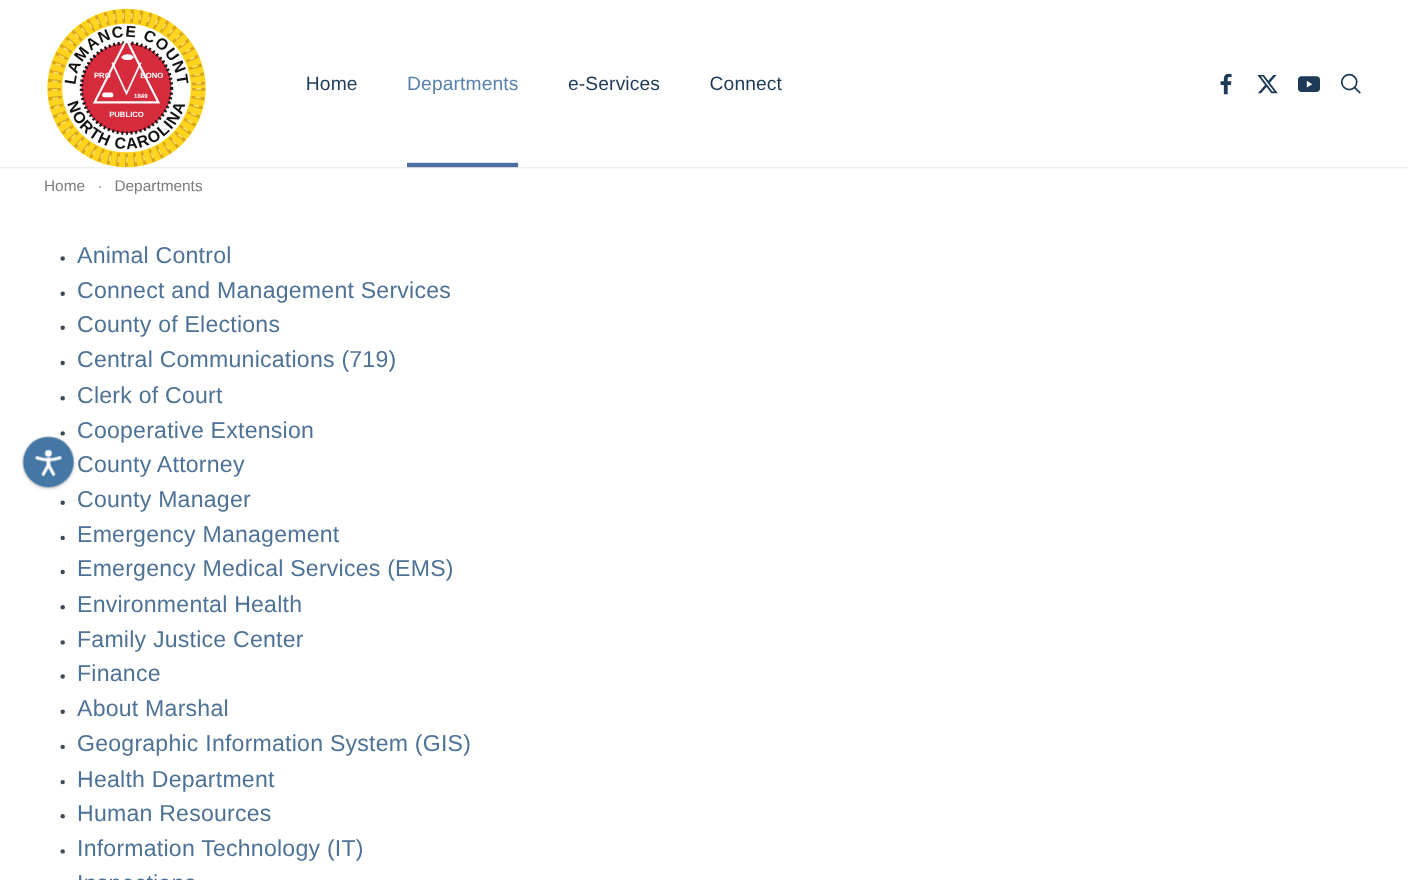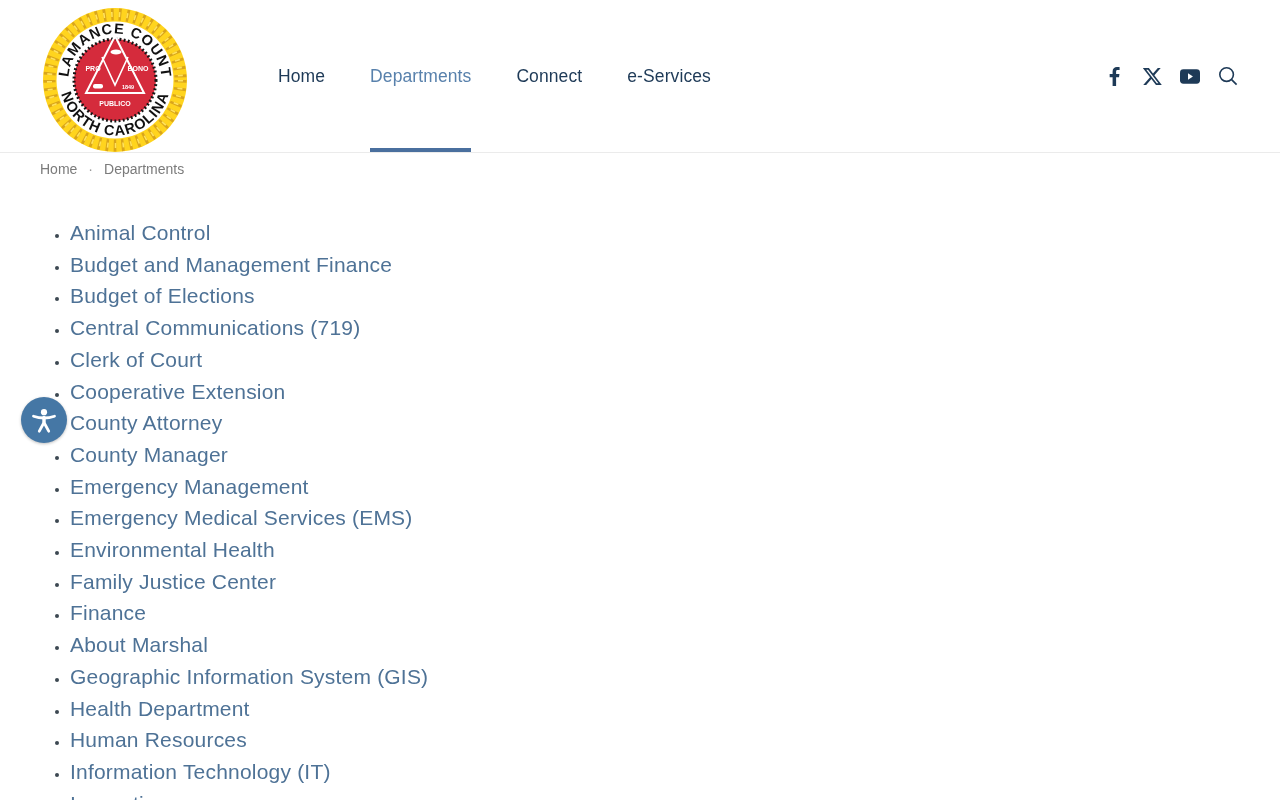--- a/index.html
+++ b/index.html
@@ -81,22 +81,22 @@
       <text x="53" y="66" text-anchor="middle" font-family="'Liberation Sans',sans-serif" font-size="7" font-weight="bold" fill="#fff">PRO</text>
       <text x="98" y="66" text-anchor="middle" font-family="'Liberation Sans',sans-serif" font-size="7" font-weight="bold" fill="#fff">BONO</text>
       <text x="75" y="101" text-anchor="middle" font-family="'Liberation Sans',sans-serif" font-size="7" font-weight="bold" fill="#fff">PUBLICO</text>
       <text x="88" y="84" text-anchor="middle" font-family="'Liberation Sans',sans-serif" font-size="5.5" font-weight="bold" fill="#fff">1849</text>
     </svg>
   </div>
 
   <nav class="main-nav" id="main-nav">
       <a class="nav-item">Home</a>
       <a class="nav-item active">Departments</a>
+      <a class="nav-item">e-Services</a>
       <a class="nav-item">Connect</a>
-      <a class="nav-item">e-Services</a>
     </nav>
 
   <div class="header-right">
     <span class="soc">
       <svg width="11" height="19" viewBox="0 0 11 19">
           <path fill="currentColor" d="M7.1 19V10.3h2.9l.44-3.4H7.1V4.73c0-.98.27-1.65 1.68-1.65H10.6V.13C10.29.09 9.22 0 7.98 0 5.38 0 3.6 1.59 3.6 4.5v2.4H.67v3.4H3.6V19h3.5z"></path>
         </svg>
     </span>
     <span class="soc">
       <svg width="19" height="17" viewBox="0 0 19 17">
@@ -120,22 +120,22 @@
 
 <div class="breadcrumb">
   <a>Home</a>
   <span class="crumb-sep">·</span>
   <span>Departments</span>
 </div>
 
 <main>
   <ul class="dept-list" id="dept-list">
       <li><a>Animal Control</a></li>
-      <li><a>Budget and Management Finance</a></li>
-      <li><a>Budget of Elections</a></li>
+      <li><a>Connect and Management Services</a></li>
+      <li><a>County of Elections</a></li>
       <li><a>Central Communications (719)</a></li>
       <li><a>Clerk of Court</a></li>
       <li><a>Cooperative Extension</a></li>
       <li><a>County Attorney</a></li>
       <li><a>County Manager</a></li>
       <li><a>Emergency Management</a></li>
       <li><a>Emergency Medical Services (EMS)</a></li>
       <li><a>Environmental Health</a></li>
       <li><a>Family Justice Center</a></li>
       <li><a>Finance</a></li>

